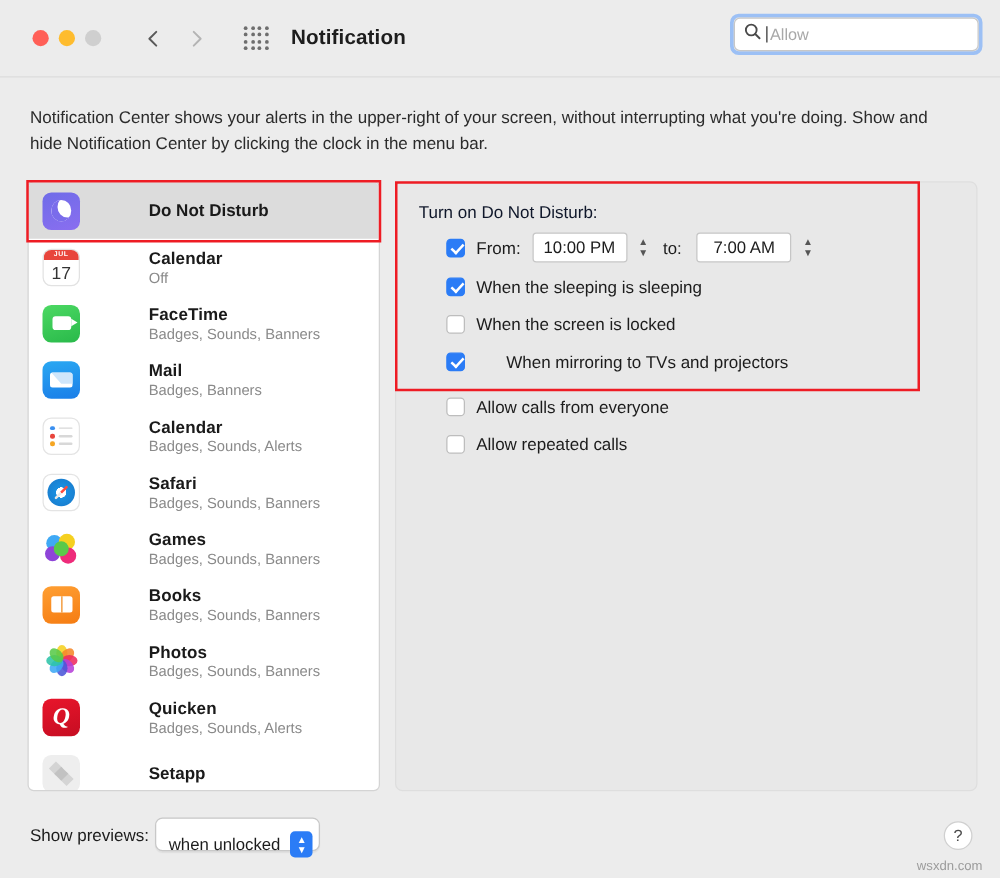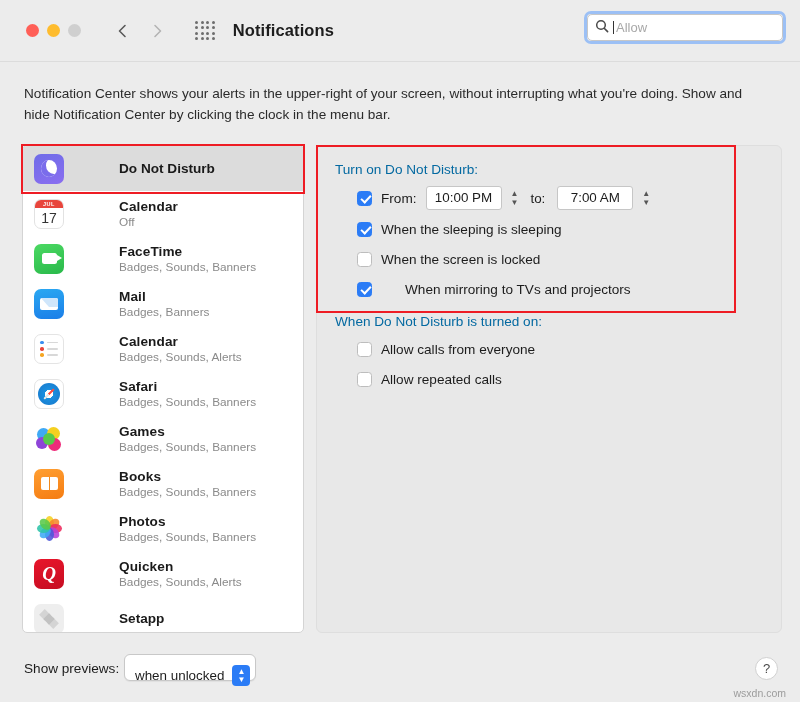--- a/index.html
+++ b/index.html
@@ -160,21 +160,21 @@
   
   .panel {
     flex: 1;
     height: 488px;
     background: #e8e8e8;
     border: 1px solid #dedede;
     border-radius: 6px;
     padding: 16px 18px;
     position: relative;
   }
-  .sect-title { font-size: 13.6px; color: #0369a1; margin-bottom: 9px; }
+  .sect-title { font-size: 13.6px; color: #0f172a; margin-bottom: 9px; }
   .opt { display: flex; align-items: center; gap: 9px; margin: 0 0 8px 22px; min-height: 22px; }
   .cb { width: 15px; height: 15px; border-radius: 3.5px; flex:0 0 auto; position:relative; }
   .cb.off { background: #fff; border: 1px solid #bdbdbd; }
   .cb.on { background: #2b7cf6; border: 1px solid #2b7cf6; }
   .cb.on:after {
     content:''; position:absolute; left:4.6px; top:1.6px;
     width:4px; height:8px; border:solid #fff; border-width:0 2px 2px 0;
     transform: rotate(43deg);
   }
   .opt-label { font-size: 13.6px; color: #1c1c1c; }
@@ -254,21 +254,21 @@
     <i></i>
       <i></i>
       <i></i>
       <i></i>
       <i></i>
       <i></i>
       <i></i>
       <i></i>
   </div>
 
-  <div class="win-title">Notifications</div>
+  <div class="win-title">Notification</div>
 
   <div class="search-wrap">
     <div class="search-focus"></div>
     <div class="search-box">
       <span class="mag">
         <svg width="14" height="14" viewBox="0 0 14 14">
             <circle cx="6" cy="6" r="4.3" fill="none" stroke="#4a4a4a" stroke-width="1.5"></circle>
             <path d="M9.2 9.2 L12.6 12.6" stroke="#4a4a4a" stroke-width="1.6" stroke-linecap="round"></path>
           </svg>
       </span>
@@ -449,21 +449,20 @@
     <div class="opt">
       <span class="cb off"></span>
       <span class="opt-label">When the screen is locked</span>
     </div>
 
     <div class="opt" style="margin-bottom:14px;gap:33px;">
       <span class="cb on"></span>
       <span class="opt-label">When mirroring to TVs and projectors</span>
     </div>
 
-    <div class="sect-title">When Do Not Disturb is turned on:</div>
 
     <div class="opt">
       <span class="cb off"></span>
       <span class="opt-label">Allow calls from everyone</span>
     </div>
 
     <div class="opt" style="margin-bottom:4px;">
       <span class="cb off"></span>
       <span class="opt-label">Allow repeated calls</span>
     </div>

